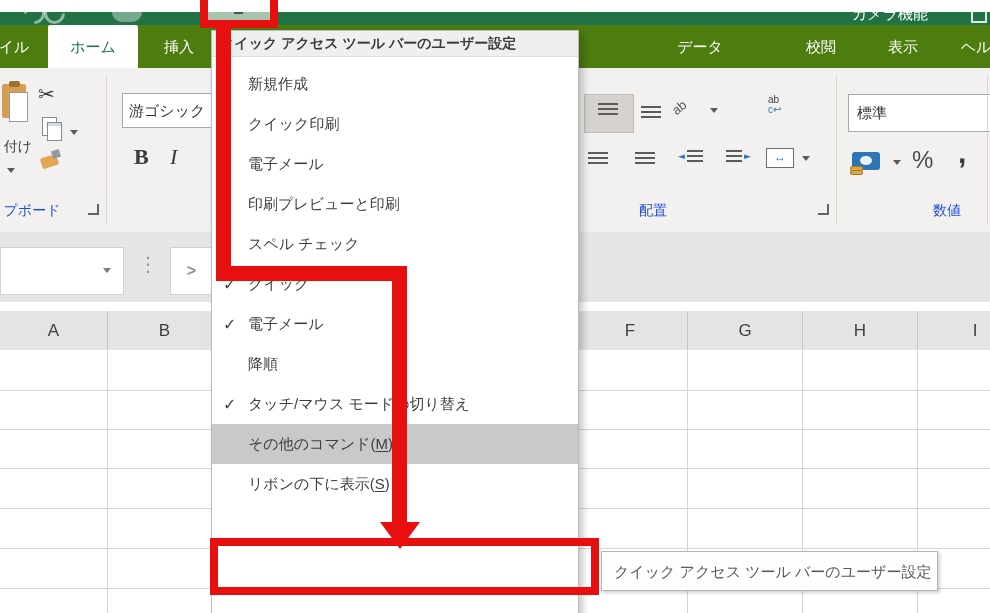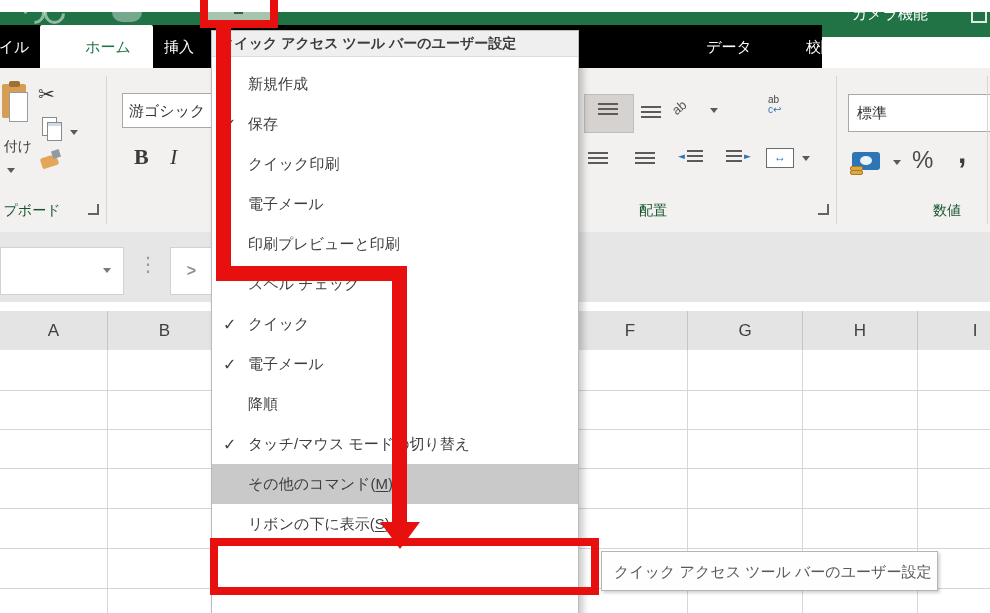--- a/index.html
+++ b/index.html
@@ -13,37 +13,37 @@
   .g1{left:24px;top:-9px;}
   .g2{left:44px;top:-9px;transform:rotate(-135deg);}
   .blob{position:absolute;left:112px;top:-6px;width:30px;height:16px;
         background:rgba(255,255,255,.38);border-radius:0 0 10px 10px;}
   .title-text{position:absolute;left:852px;top:-7px;color:#fff;font-size:15px;white-space:nowrap;}
   .corner{position:absolute;right:3px;top:-6px;width:12px;height:13px;border:2px solid rgba(255,255,255,.85);}
   .qat-btn{position:absolute;left:208px;top:0;width:62px;height:21px;background:#A6C4AE;}
   .qat-mark{position:absolute;left:26px;top:0px;width:9px;height:2px;background:#3E5B4C;}
 
   
-  .tabrow{position:absolute;left:0;top:25px;width:822px;height:43px;background:#000000;}
+  .tabrow{position:absolute;left:0;top:25px;width:990px;height:43px;background:#4d7c0f;}
   .tab{position:absolute;top:0;height:43px;line-height:43px;text-align:center;
        color:#fff;font-size:15px;white-space:nowrap;cursor:default;}
   .t0{left:-6px;width:40px;}
-  .t1{left:40px;width:90px;background:#fff;color:#217346;border-radius:2px 2px 0 0;padding-left:23px;}
+  .t1{left:48px;width:90px;background:#fff;color:#217346;border-radius:2px 2px 0 0;}
   .t2{left:148px;width:62px;}
   .t3{left:580px;width:90px;}
-  .t4{left:696px;width:66px;text-align:center;}
+  .t4{left:667px;width:66px;text-align:center;}
   .t5{left:793px;width:56px;}
   .t6{left:878px;width:50px;}
   .t7{left:954px;width:44px;}
 
   
   .ribbon{position:absolute;left:0;top:68px;width:990px;height:164px;background:#F2F1F0;
           border-bottom:1px solid #D0CECB;}
   .rsep{position:absolute;top:8px;width:1px;height:148px;background:#D8D5D2;}
-  .glabel{position:absolute;font-size:14px;color:#14532d;text-align:center;white-space:nowrap;}
+  .glabel{position:absolute;font-size:14px;color:#1d4ed8;text-align:center;white-space:nowrap;}
   .launcher{position:absolute;width:9px;height:9px;border-right:2px solid #636363;border-bottom:2px solid #636363;}
   .tri-down{position:absolute;width:0;height:0;border-left:4px solid transparent;
             border-right:4px solid transparent;border-top:5px solid #5A5A5A;}
 
   
   .paste-board{position:absolute;left:2px;top:16px;width:24px;height:34px;background:#D79E53;border-radius:2px;}
   .paste-clip{position:absolute;left:9px;top:13px;width:11px;height:6px;background:#9C7134;border-radius:2px;}
   .paste-sheet{position:absolute;left:9px;top:24px;width:17px;height:28px;background:#fff;border:1px solid #9A9A9A;}
   .paste-label{position:absolute;left:0;top:70px;width:36px;font-size:14px;color:#3C3C3C;text-align:center;}
   .scissors{position:absolute;left:38px;top:14px;font-size:20px;color:#3B3B3B;
@@ -251,24 +251,20 @@
     </div>
 
   <div class="menu">
     <div class="mhead">クイック アクセス ツール バーのユーザー設定</div>
     <div id="menu-items">
         <div class="mi">
           <span class="chk"></span>
           <span class="ml">新規作成</span>
         </div>
         <div class="mi">
-          <span class="chk">✓</span>
-          <span class="ml">保存</span>
-        </div>
-        <div class="mi">
           <span class="chk"></span>
           <span class="ml">クイック印刷</span>
         </div>
         <div class="mi">
           <span class="chk"></span>
           <span class="ml">電子メール</span>
         </div>
         <div class="mi">
           <span class="chk"></span>
           <span class="ml">印刷プレビューと印刷</span>

